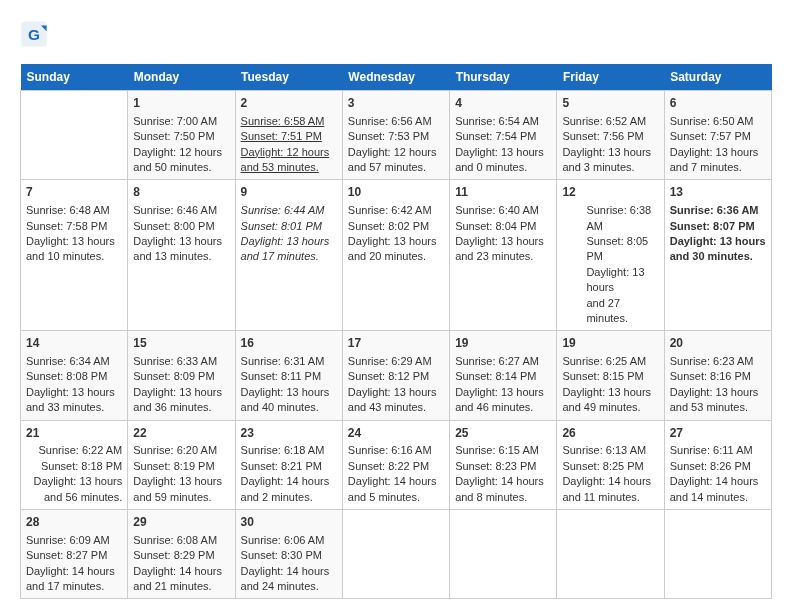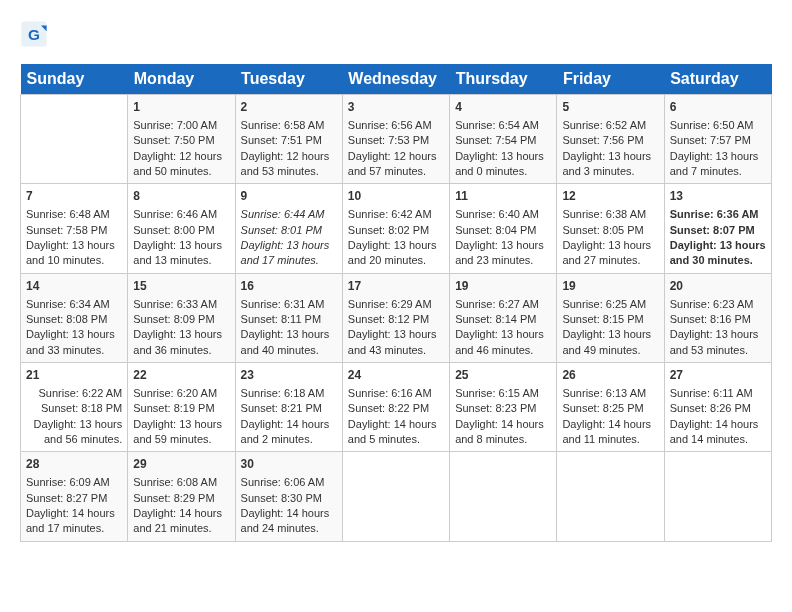--- a/index.html
+++ b/index.html
@@ -47,21 +47,21 @@
     table {
       width: 100%;
       border-collapse: collapse;
       font-size: 11px;
     }
     thead tr th {
       background-color: #1a6abf;
       color: #fff;
       text-align: left;
       padding: 6px 6px;
-      font-size: 16px;
+      font-size: 12px;
       font-weight: bold;
     }
     tbody tr td {
       border: 1px solid #ccc;
       vertical-align: top;
       padding: 4px 5px;
       min-height: 80px;
       width: 14.28%;
       color: #333;
       line-height: 1.4;
@@ -122,21 +122,21 @@
         <td class="empty"></td>
         <td>
           <span class="day-num">1</span>
           <div class="day-info" style="white-space: pre-line;">Sunrise: 7:00 AM
 Sunset: 7:50 PM
 Daylight: 12 hours
 and 50 minutes.</div>
         </td>
         <td>
           <span class="day-num">2</span>
-          <div class="day-info" style="white-space: pre-line;">Sunrise: 6:58 AM
+          <div class="day-info" style="white-space: pre-line; text-decoration: underline;">Sunrise: 6:58 AM
 Sunset: 7:51 PM
 Daylight: 12 hours
 and 53 minutes.</div>
         </td>
         <td>
           <span class="day-num">3</span>
           <div class="day-info" style="white-space: pre-line;">Sunrise: 6:56 AM
 Sunset: 7:53 PM
 Daylight: 12 hours
 and 57 minutes.</div>
@@ -194,21 +194,21 @@
         </td>
         <td>
           <span class="day-num">11</span>
           <div class="day-info" style="white-space: pre-line;">Sunrise: 6:40 AM
 Sunset: 8:04 PM
 Daylight: 13 hours
 and 23 minutes.</div>
         </td>
         <td>
           <span class="day-num">12</span>
-          <div class="day-info" style="white-space: pre-line;">Sunrise: 6:38 AM
+          <div class="day-info" style="white-space: pre-line; margin-left: 24px;">Sunrise: 6:38 AM
 Sunset: 8:05 PM
 Daylight: 13 hours
 and 27 minutes.</div>
         </td>
         <td>
           <span class="day-num">13</span>
           <div class="day-info" style="white-space: pre-line; font-weight: bold;">Sunrise: 6:36 AM
 Sunset: 8:07 PM
 Daylight: 13 hours
 and 30 minutes.</div>

